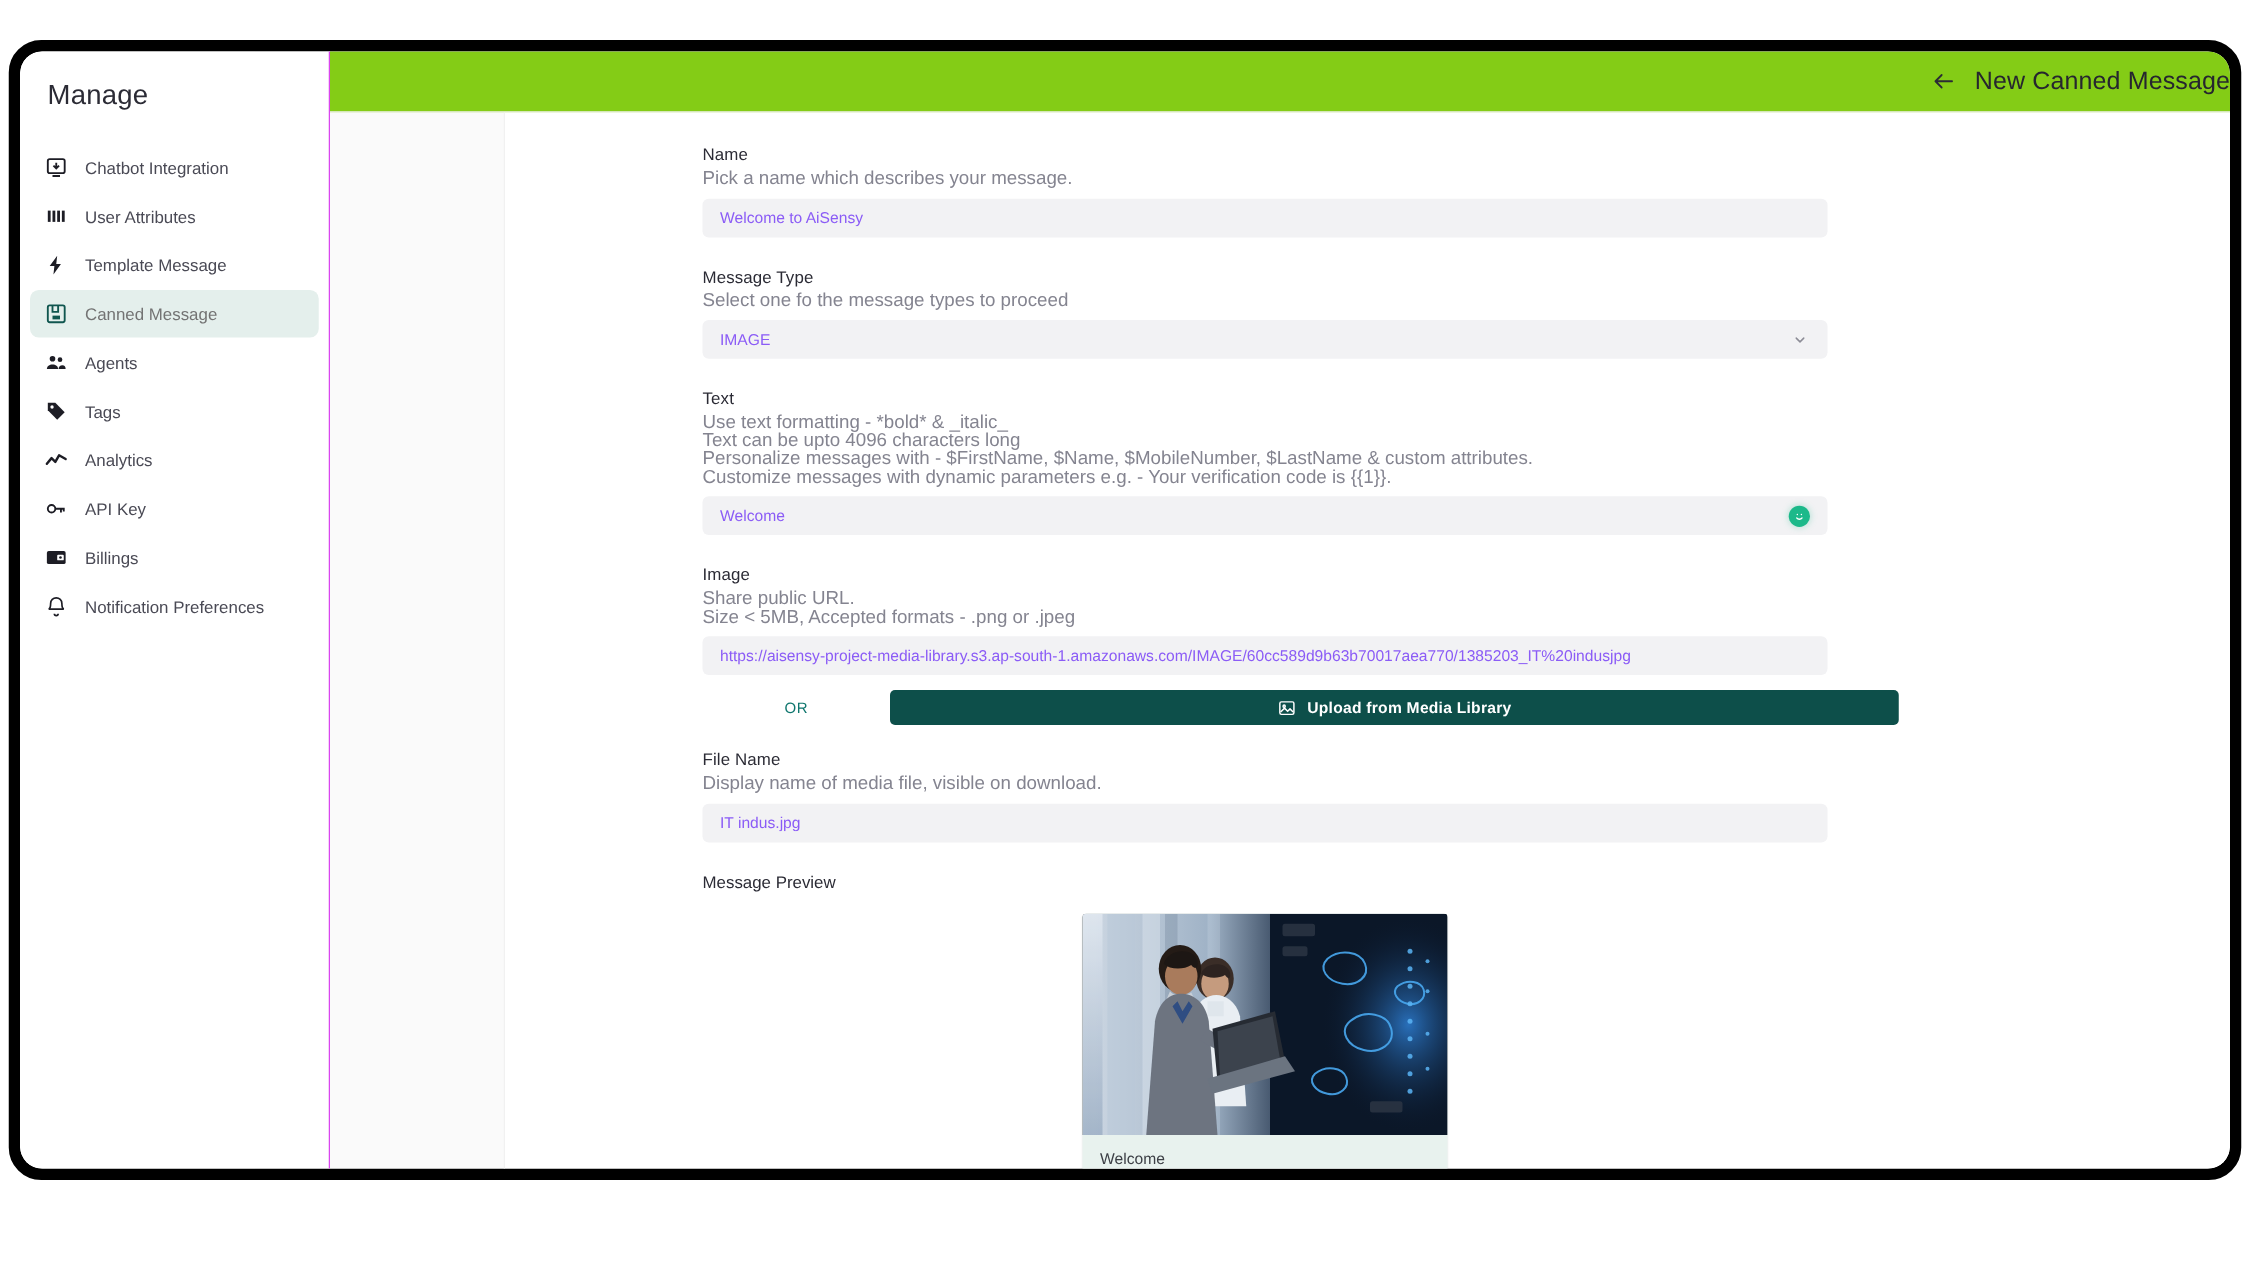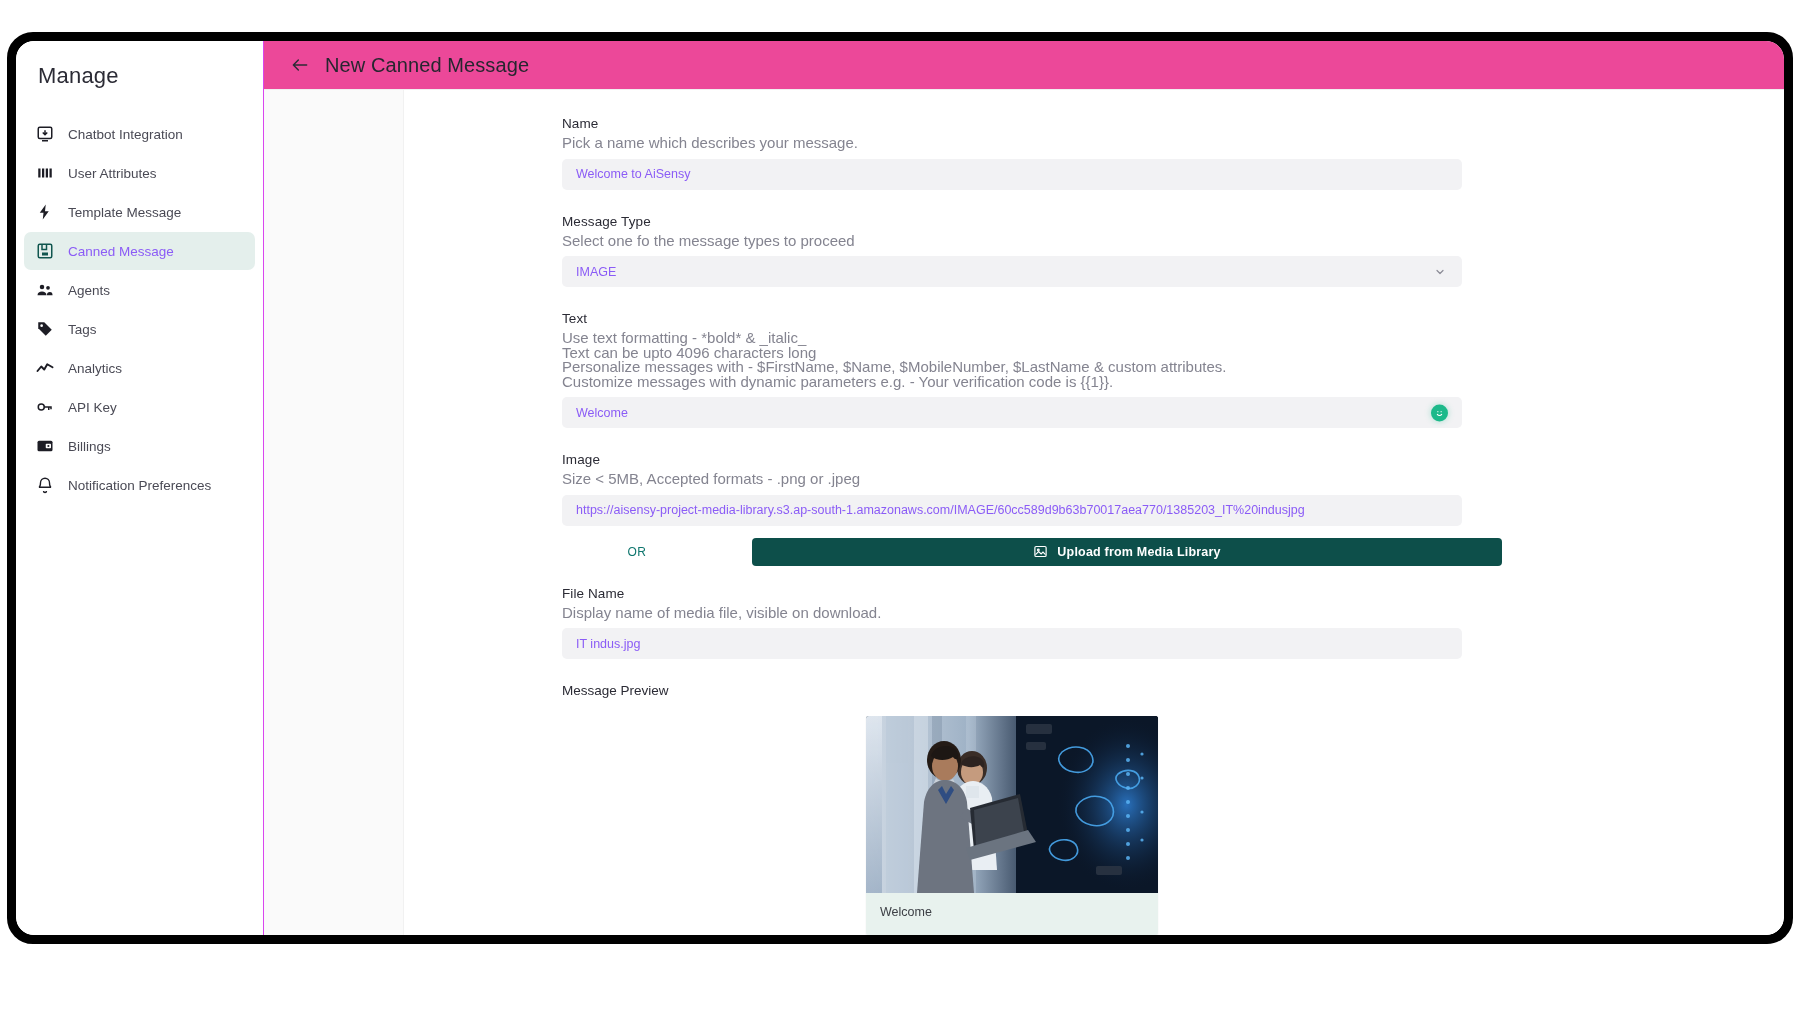--- a/index.html
+++ b/index.html
@@ -64,35 +64,36 @@
     display: flex; align-items: center; justify-content: center;
     color: #1d1d25;
   }
   .nav-item.active .nav-icon { color: #10564f; }
   .nav-item .nav-label {
     font-size: 13.5px;
     color: #4a4a55;
     white-space: nowrap;
     text-align: center;
   }
-  .nav-item.active .nav-label { color: #8b5cf6; }
+  .nav-item.active .nav-label { color: #737373; }
   .nav-icon svg { width: 100%; height: 100%; display: block; }
 
   
   .content-wrap { flex: 1; display: flex; flex-direction: column; min-width: 0; }
 
   .topbar {
     height: 49px;
     flex: 0 0 49px;
-    background: #ec4899;
+    background: #84cc16;
     display: flex;
     align-items: center;
     gap: 15px;
     padding-left: 26px;
     border-bottom: 1px solid #f0f0f0;
+    justify-content: flex-end;
   }
   .back-arrow {
     width: 20px; height: 20px;
     color: #2b2b35;
     cursor: pointer;
     display: flex; align-items: center; justify-content: center;
   }
   .back-arrow svg { width: 20px; height: 20px; }
   .page-title {
     font-size: 20px;
@@ -181,30 +182,29 @@
     margin-bottom: 20px;
   }
   .or-text {
     width: 150px;
     text-align: center;
     font-size: 12px;
     color: #0f766e;
     letter-spacing: .4px;
   }
   .upload-btn {
-    width: 750px;
+    width: 807px;
     height: 28px;
     background: #0d4f4a;
     border-radius: 4px;
     display: flex;
     align-items: center;
     justify-content: center;
     gap: 9px;
     cursor: pointer;
-    margin-left: 40px;
   }
   .upload-btn .btn-icon { width: 15px; height: 15px; color: #ffffff; display:flex; }
   .upload-btn .btn-icon svg { width: 15px; height: 15px; }
   .upload-btn .btn-label {
     font-size: 12.5px;
     color: #ffffff;
     font-weight: bold;
     letter-spacing: .2px;
   }
 
@@ -412,20 +412,21 @@
                       <circle cx="9" cy="9.5" r="1.1" fill="currentColor" stroke="none"></circle>
                       <circle cx="15" cy="9.5" r="1.1" fill="currentColor" stroke="none"></circle>
                     </svg>
                 </span>
               </div>
             </div>
 
             <div class="field-block">
               <div class="field-label">Image</div>
               <div class="field-hint">
+                <div>Share public URL.</div>
                 <div>Size &lt; 5MB, Accepted formats - .png or .jpeg</div>
               </div>
               <div class="input-box">
                 <span class="input-value" placeholder="Enter image URL">https://aisensy-project-media-library.s3.ap-south-1.amazonaws.com/IMAGE/60cc589d9b63b70017aea770/1385203_IT%20indusjpg</span>
               </div>
             </div>
 
             <div class="or-row">
               <span class="or-text">OR</span>
               <div class="upload-btn">

